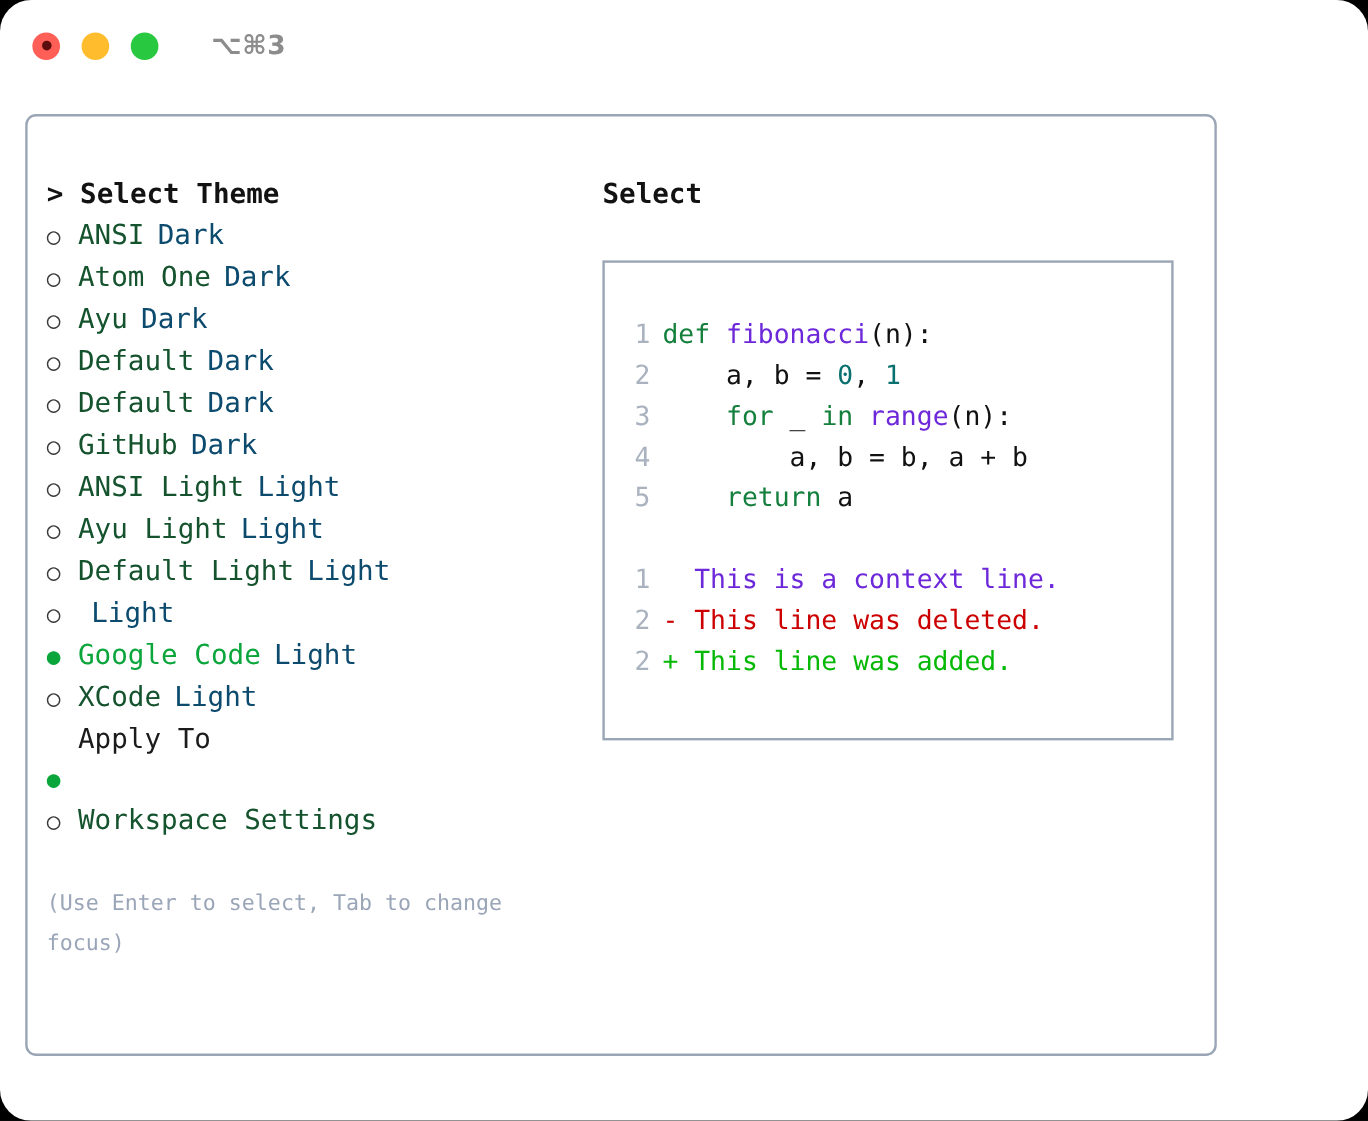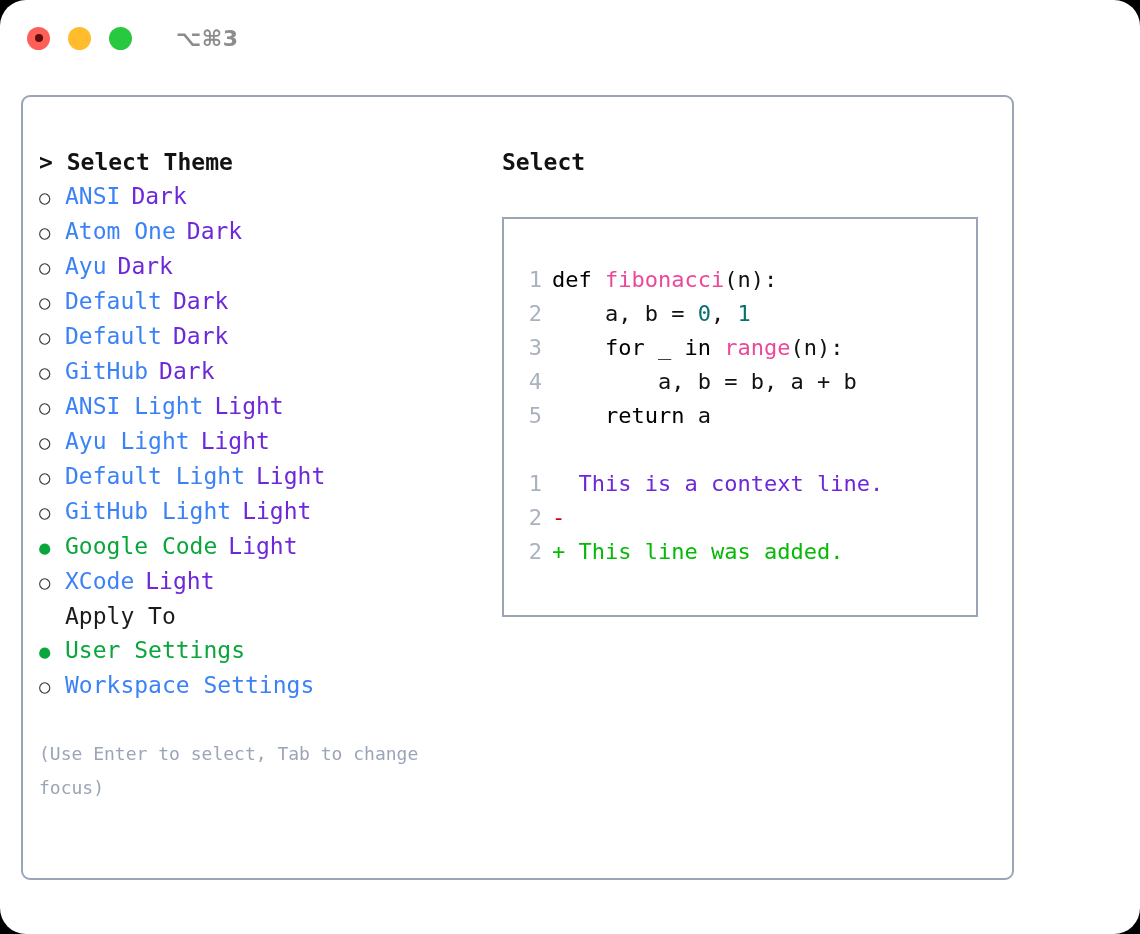--- a/index.html
+++ b/index.html
@@ -109,23 +109,23 @@
   }
   .opt .bullet {
     width: 26px;
     flex: none;
     font-size: 19px;
     line-height: 34px;
     color: #3a3a3a;
   }
   .opt.sel .bullet { color: #0aa63b; }
   .opt.sel .label  { color: #0aa63b; }
-  .opt .label { color: #3b82f6; }
+  .opt .label { color: #14532d; }
   .opt .tag {
-    color: #6d28d9;
+    color: #0c4a6e;
     margin-left: 11px;
   }
 
   .apply-head {
     font-size: 23px;
     line-height: 34px;
     color: #1b1b1b;
     padding-left: 26px;
     white-space: pre;
     font-family: "DejaVu Sans Mono", monospace;
@@ -167,22 +167,22 @@
   .ln {
     width: 48px;
     flex: none;
     text-align: right;
     color: #aab2bf;
     padding-right: 10px;
     box-sizing: border-box;
   }
   .code-gap { height: 34px; }
 
-  .tok-kw   { color: #000000; }
-  .tok-fn   { color: #ec4899; }
+  .tok-kw   { color: #15803d; }
+  .tok-fn   { color: #6d28d9; }
   .tok-num  { color: #08706e; }
   .tok-txt  { color: #111111; }
   .tok-ctx  { color: #6d28d9; }
   .tok-del  { color: #cc0000; }
   .tok-add  { color: #06b906; }
 </style>
 </head>
 <body>
 
 <div id="page">
@@ -205,49 +205,49 @@
         <div class="theme-list" id="theme-list">
             <div class="opt"><span class="bullet">○</span><span class="label">ANSI</span><span class="tag">Dark</span></div>
             <div class="opt"><span class="bullet">○</span><span class="label">Atom One</span><span class="tag">Dark</span></div>
             <div class="opt"><span class="bullet">○</span><span class="label">Ayu</span><span class="tag">Dark</span></div>
             <div class="opt"><span class="bullet">○</span><span class="label">Default</span><span class="tag">Dark</span></div>
             <div class="opt"><span class="bullet">○</span><span class="label">Default</span><span class="tag">Dark</span></div>
             <div class="opt"><span class="bullet">○</span><span class="label">GitHub</span><span class="tag">Dark</span></div>
             <div class="opt"><span class="bullet">○</span><span class="label">ANSI Light</span><span class="tag">Light</span></div>
             <div class="opt"><span class="bullet">○</span><span class="label">Ayu Light</span><span class="tag">Light</span></div>
             <div class="opt"><span class="bullet">○</span><span class="label">Default Light</span><span class="tag">Light</span></div>
-            <div class="opt"><span class="bullet">○</span><span class="label">GitHub Light</span><span class="tag">Light</span></div>
+            <div class="opt"><span class="bullet">○</span><span class="tag">Light</span></div>
             <div class="opt sel"><span class="bullet">●</span><span class="label">Google Code</span><span class="tag">Light</span></div>
             <div class="opt"><span class="bullet">○</span><span class="label">XCode</span><span class="tag">Light</span></div>
           </div>
 
         <div class="apply-head">Apply To</div>
         <div id="apply-list">
-            <div class="opt sel"><span class="bullet">●</span><span class="label">User Settings</span></div>
+            <div class="opt sel"><span class="bullet">●</span></div>
             <div class="opt"><span class="bullet">○</span><span class="label">Workspace Settings</span></div>
           </div>
 
         <div class="hint">(Use Enter to select, Tab to change focus)</div>
       </div>
 
       <div class="right-col">
         <div class="heading">Select</div>
 
         <div class="preview-box">
           <div id="code-block">
               <div class="code-line"><span class="ln">1</span><span><span class="tok-kw">def </span><span class="tok-fn">fibonacci</span><span class="tok-txt">(n):</span></span></div>
               <div class="code-line"><span class="ln">2</span><span><span class="tok-txt">    a, b = </span><span class="tok-num">0</span><span class="tok-txt">, </span><span class="tok-num">1</span></span></div>
               <div class="code-line"><span class="ln">3</span><span><span class="tok-txt">    </span><span class="tok-kw">for</span><span class="tok-txt"> _ </span><span class="tok-kw">in</span><span class="tok-txt"> </span><span class="tok-fn">range</span><span class="tok-txt">(n):</span></span></div>
               <div class="code-line"><span class="ln">4</span><span><span class="tok-txt">        a, b = b, a + b</span></span></div>
               <div class="code-line"><span class="ln">5</span><span><span class="tok-txt">    </span><span class="tok-kw">return</span><span class="tok-txt"> a</span></span></div>
             </div>
           <div class="code-gap"></div>
           <div id="diff-block">
               <div class="code-line"><span class="ln">1</span><span class="tok-ctx">  </span><span class="tok-ctx">This is a context line.</span></div>
-              <div class="code-line"><span class="ln">2</span><span class="tok-del">- </span></div>
+              <div class="code-line"><span class="ln">2</span><span class="tok-del">- </span><span class="tok-del">This line was deleted.</span></div>
               <div class="code-line"><span class="ln">2</span><span class="tok-add">+ </span><span class="tok-add">This line was added.</span></div>
             </div>
         </div>
       </div>
 
     </div>
   </div>
 </div>
 
 </body></html>

